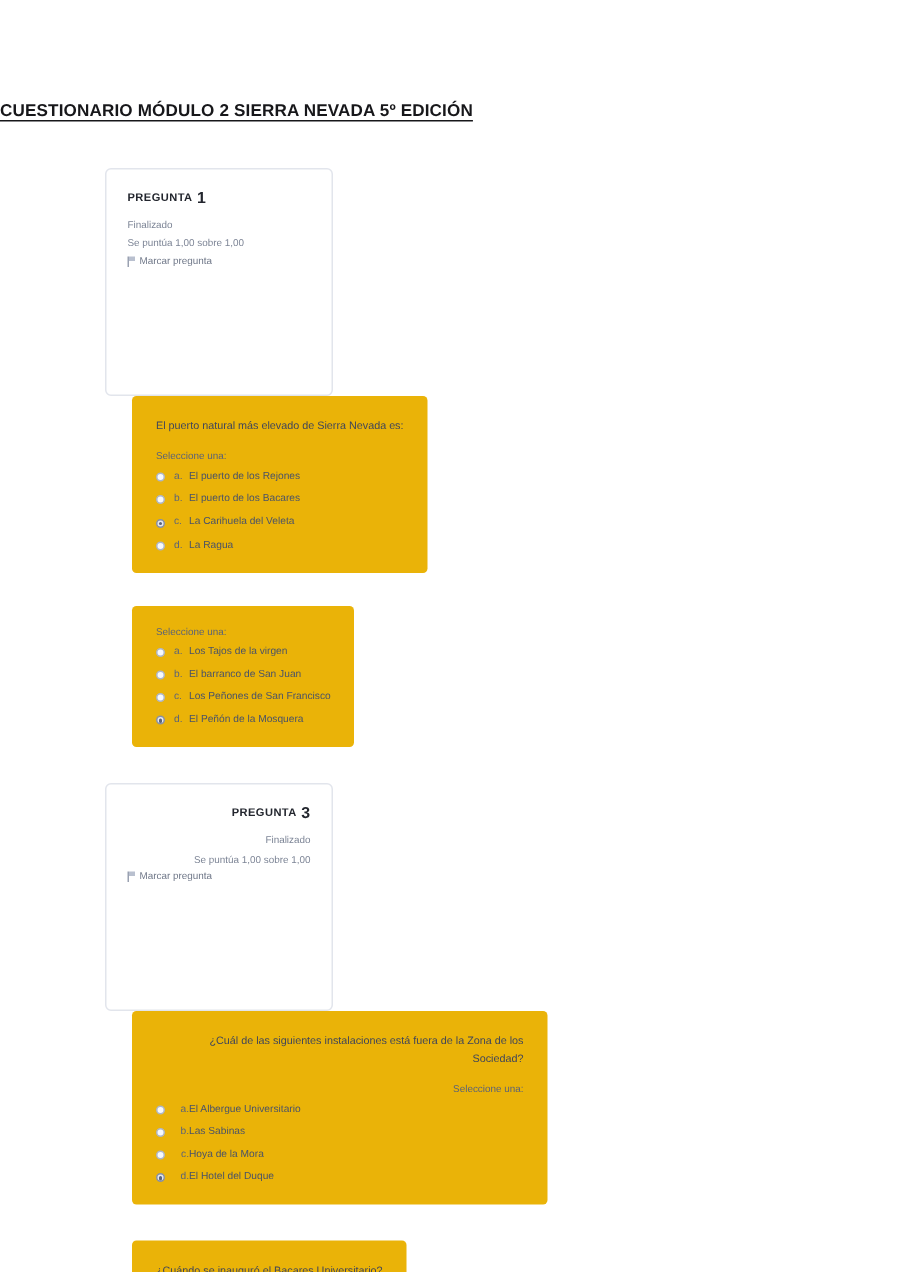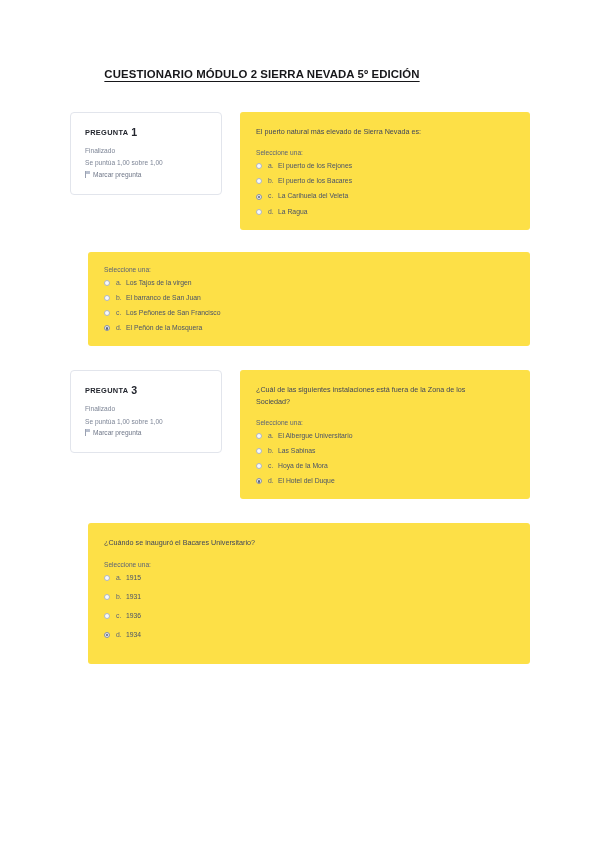--- a/index.html
+++ b/index.html
@@ -16,21 +16,21 @@
     color: #2b2f3a;
     overflow: hidden;
   }
 
   
   .page-title {
     position: absolute;
     top: 68px;
     left: 0;
     width: 524px;
-    text-align: center;
+    text-align: left;
     font-size: 11.4px;
     font-weight: bold;
     letter-spacing: 0.1px;
     color: #17171a;
     text-decoration: underline;
     text-underline-offset: 3px;
     text-decoration-thickness: 1.2px;
     white-space: nowrap;
   }
 
@@ -39,20 +39,21 @@
     position: absolute;
     top: 112px;
     left: 70px;
     width: 460px;
   }
   .qrow {
     position: relative;
     display: flex;
     align-items: flex-start;
     margin-bottom: 22px;
+    flex-direction: column;
   }
 
   
   .qinfo {
     width: 152px;
     flex: 0 0 152px;
     background: #ffffff;
     border: 1px solid #e2e5ec;
     border-radius: 4px;
     box-sizing: border-box;
@@ -109,21 +110,21 @@
   .flag-label {
     font-size: 6.6px;
     color: #6f7788;
     white-space: nowrap;
   }
 
   
   .qpanel {
     flex: 1 1 auto;
     margin-left: 18px;
-    background: #fde047;
+    background: #eab308;
     border-radius: 3px;
     box-sizing: border-box;
     padding: 14px 16px 14px 16px;
     position: relative;
     overflow: hidden;
   }
   .qtext {
     font-size: 7.2px;
     color: #40465a;
     line-height: 1.55;
@@ -183,21 +184,21 @@
 
   
   .qrow-1 .qpanel { min-height: 98px; }
   .qrow-2 .qpanel { min-height: 92px; }
   .qrow-3 .qpanel { min-height: 110px; }
   .qrow-4 .qpanel { min-height: 120px; }
   .qrow-4 .opt { margin-bottom: 11px; }
 
   .qrow-1 { margin-bottom: 22px; }
   .qrow-2 { margin-bottom: 24px; }
-  .qrow-3 { margin-bottom: 24px; }
+  .qrow-3 { margin-bottom: 24px; text-align: right; }
 </style>
 </head>
 <body>
 
 <div class="page-title">CUESTIONARIO MÓDULO 2 SIERRA NEVADA 5º EDICIÓN</div>
 
 <div class="quiz" id="quiz-root">
     <div class="qrow qrow-1">
       <div class="qinfo">
         <div class="qinfo-head"><span>PREGUNTA</span><span class="qnum">1</span></div>

